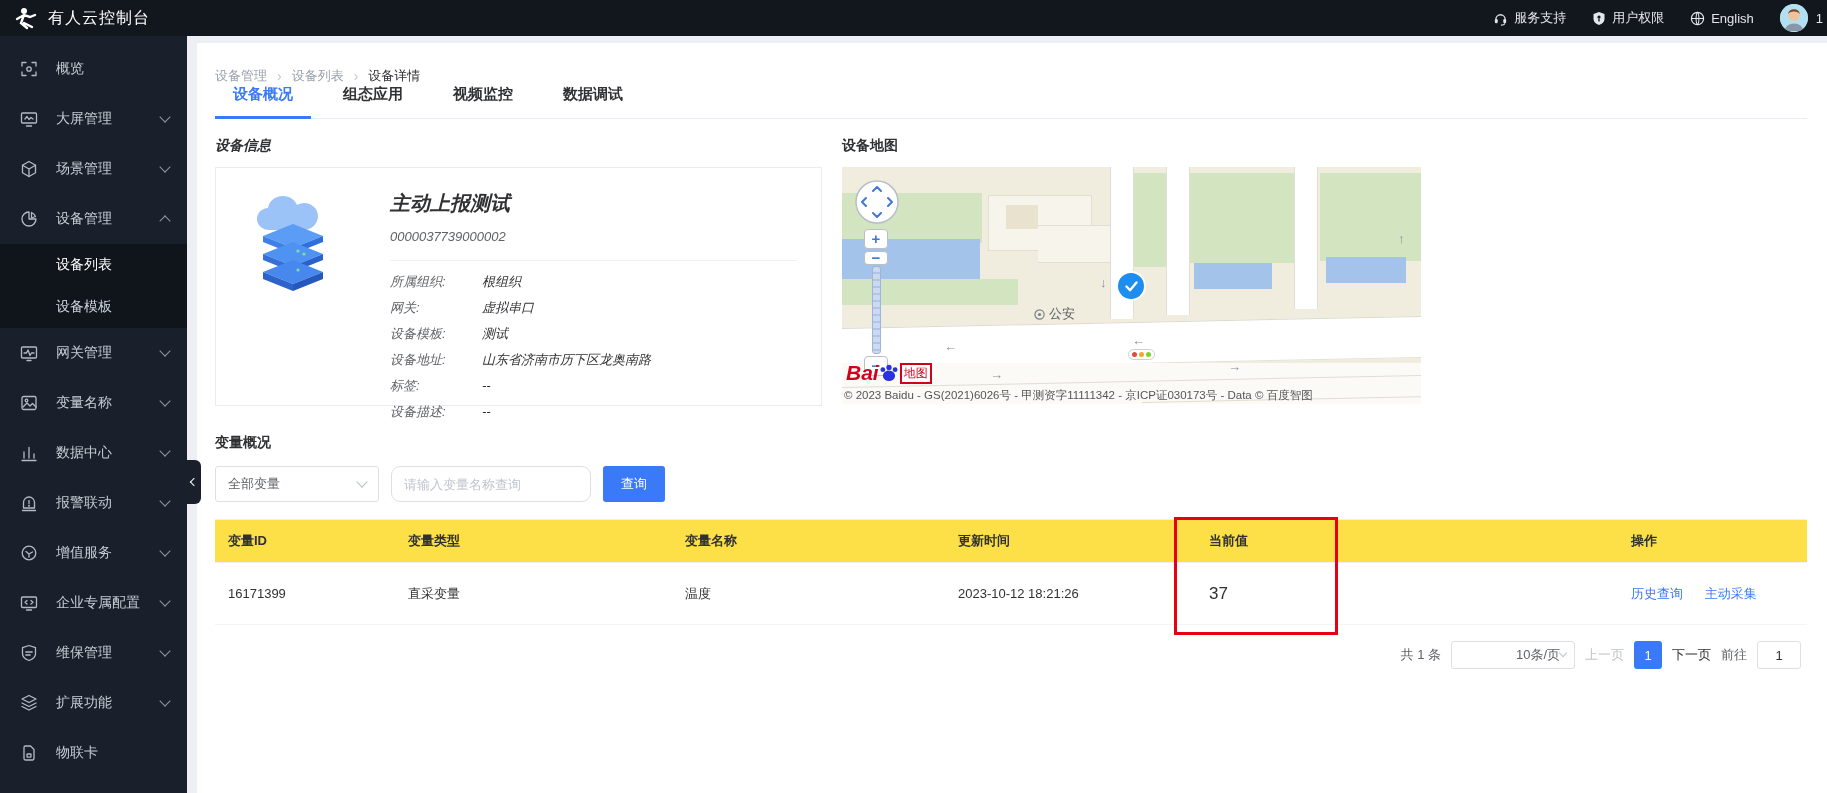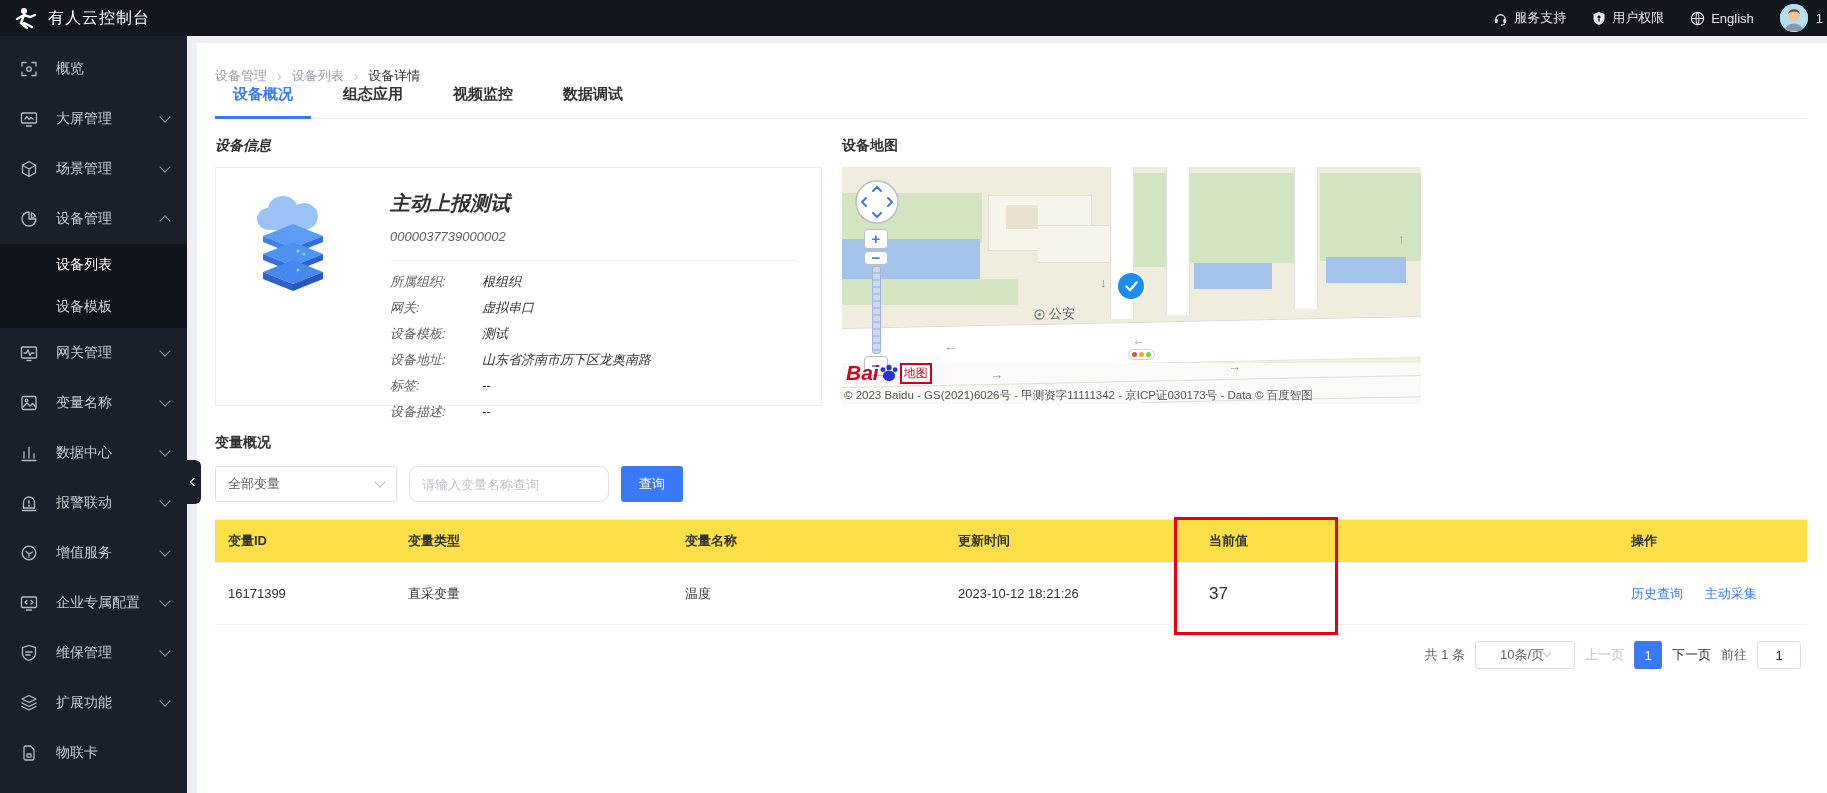--- a/index.html
+++ b/index.html
@@ -77,37 +77,37 @@
   .m-traffic { position:absolute; left:286px; top:182px; background:#fff; border:1px solid #cfcfcf; border-radius:7px; height:11px; display:flex; align-items:center; gap:2px; padding:0 3px; }
   .m-traffic i { width:5px; height:5px; border-radius:50%; display:block; }
   .bd-logo { position:absolute; left:4px; top:194px; display:flex; align-items:center; }
   .bd-bai { color:#d0021b; font-size:21px; font-weight:bold; font-style:italic; text-shadow:0 0 2px #fff; }
   .bd-map { color:#d0021b; border:2px solid #d0021b; background:#fff; font-size:12px; font-weight:normal; padding:0 2px; margin-left:1px; }
   .m-copy { position:absolute; left:2px; bottom:1px; width:100%; font-size:11.5px; color:#555; white-space:nowrap; }
 
   
   .var-title { margin-top:28px; }
   .filter-row { display:flex; align-items:center; margin-top:14px; gap:12px; }
-  .sel { width:182px; height:36px; border:1px solid #dcdfe6; border-radius:3px; display:flex; align-items:center; justify-content:space-between; padding:0 12px; font-size:13px; color:#606266; cursor:pointer; }
+  .sel { width:164px; height:36px; border:1px solid #dcdfe6; border-radius:3px; display:flex; align-items:center; justify-content:space-between; padding:0 12px; font-size:13px; color:#606266; cursor:pointer; }
   .sel .s-chev { border-color:#b6bcc6; }
   .inp { width:200px; height:36px; border:1px solid #dcdfe6; border-radius:9px; padding:0 12px; font-size:13px; color:#303133; font-family:inherit; }
   .inp::placeholder { color:#c0c4cc; }
   .btn-primary { width:62px; height:36px; background:#3a7af8; color:#fff; border:none; border-radius:3px; font-size:13px; cursor:pointer; font-family:inherit; }
 
   .tbl { margin-top:17px; position:relative; }
   .t-head { display:flex; height:44px; align-items:center; background:#fde047; border-top:1px solid #eef0f4; border-bottom:1px solid #eef0f4; font-size:13px; font-weight:bold; color:#303133; }
   .t-row { display:flex; height:62px; align-items:center; font-size:13px; color:#303133; border-bottom:1px solid #f2f4f8; }
   .c1{width:180px;} .c2{width:277px;} .c3{width:273px;} .c4{width:251px;} .c5{width:422px;} .c6{flex:1;}
   .cell { padding-left:13px; flex:none; }
   .cur-val { font-size:17px; }
   .link { color:#3a7af8; cursor:pointer; margin-right:18px; }
   .red-box { position:absolute; left:959px; top:-2px; width:164px; height:118px; border:3px solid #e60012; pointer-events:none; }
 
   .pager { display:flex; align-items:center; justify-content:flex-end; gap:10px; margin-top:16px; padding-right:6px; font-size:13px; color:#606266; }
-  .pg-sel { width:100px; height:28px; border:1px solid #dcdfe6; border-radius:3px; display:flex; align-items:center; justify-content:center; padding:0 8px; color:#606266; cursor:pointer; }
+  .pg-sel { width:124px; height:28px; border:1px solid #dcdfe6; border-radius:3px; display:flex; align-items:center; justify-content:flex-end; padding:0 8px; color:#606266; cursor:pointer; }
   .pg-sel .s-chev { border-color:#c0c4cc; width:6px; height:6px; }
   .pg-prev { color:#c0c4cc; cursor:default; }
   .pg-next { color:#303133; cursor:pointer; }
   .pg-page { width:28px; height:28px; background:#3a7af8; color:#fff; border-radius:3px; display:flex; align-items:center; justify-content:center; cursor:pointer; }
   .pg-goto { width:44px; height:28px; border:1px solid #dcdfe6; border-radius:3px; text-align:center; font-size:13px; color:#303133; font-family:inherit; }
 </style>
 </head>
 <body>
 
 <div class="topbar">

